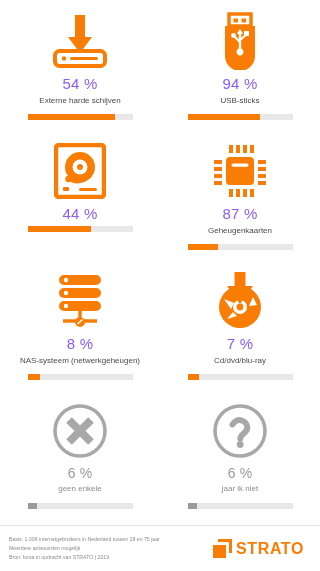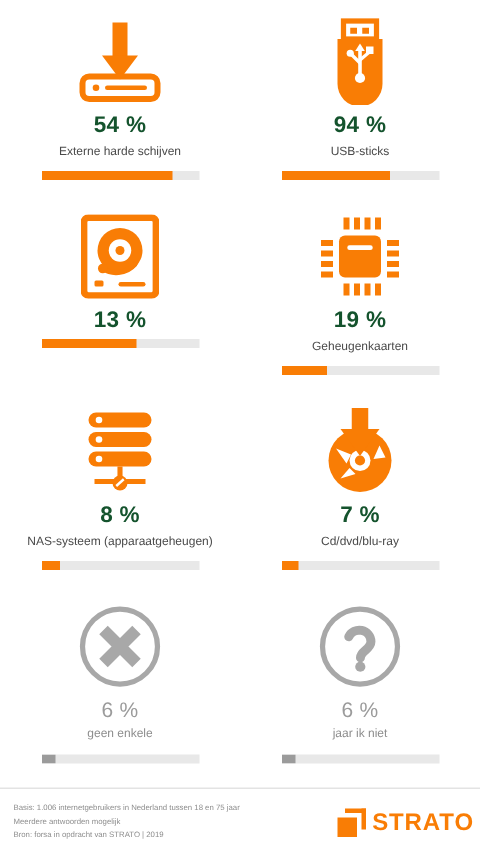--- a/index.html
+++ b/index.html
@@ -38,22 +38,22 @@
   }
   .icon-wrap {
     height: 62px;
     display: flex;
     align-items: center;
     justify-content: center;
     margin-bottom: 4px;
   }
   .pct {
     font-size: 15px;
-    font-weight: bold;
-    color: #14532d;
+    font-weight: normal;
+    color: #8b5cf6;
     letter-spacing: 0.2px;
     line-height: 1.1;
     margin-bottom: 3px;
   }
   .pct.muted {
     color: #9b9b9b;
     font-weight: normal;
     font-size: 14px;
   }
   .label {
@@ -84,21 +84,21 @@
   }
   .bar-fill.muted {
     background: #9b9b9b;
   }
   .footer {
     height: 46px;
     border-top: 1px solid #e3e3e3;
     display: flex;
     align-items: center;
     justify-content: space-between;
-    padding: 0 4px 0 9px;
+    padding: 0 16px 0 9px;
     box-sizing: border-box;
   }
   .footnotes {
     font-size: 5.2px;
     line-height: 1.75;
     color: #8d8d8d;
   }
   .logo {
     display: flex;
     align-items: center;
@@ -187,21 +187,21 @@
           <rect x="2" y="2" width="48" height="52" rx="3" fill="none" stroke="#f97d05" stroke-width="4.5"></rect>
           <circle cx="26" cy="24" r="15" fill="#f97d05"></circle>
           <circle cx="26" cy="24" r="7.5" fill="#ffffff"></circle>
           <circle cx="26" cy="24" r="3" fill="#f97d05"></circle>
           <path d="M15 36 C20 40 30 40 36 33" stroke="#f97d05" stroke-width="3.4" fill="none" stroke-linecap="round"></path>
           <circle cx="14.5" cy="36" r="3.2" fill="#f97d05"></circle>
           <rect x="9" y="44" width="6" height="4" rx="1" fill="#f97d05"></rect>
           <rect x="25" y="45" width="18" height="3" rx="1.5" fill="#f97d05"></rect>
         </svg>
       </div>
-      <div class="pct">13 %</div>
+      <div class="pct">44 %</div>
       <div class="bar">
         <div class="bar-fill" style="width: 60%;"></div>
       </div>
     </div>
 
     <div class="cell">
       <div class="icon-wrap">
         <svg width="56" height="56" viewBox="0 0 56 56">
           <rect x="14" y="14" width="28" height="28" rx="4" fill="#f97d05"></rect>
           <rect x="19.5" y="20.5" width="17" height="3.2" rx="1.6" fill="#ffffff"></rect>
@@ -218,21 +218,21 @@
             <rect x="2" y="24" width="8" height="4"></rect>
             <rect x="2" y="31" width="8" height="4"></rect>
             <rect x="2" y="38" width="8" height="4"></rect>
             <rect x="46" y="17" width="8" height="4"></rect>
             <rect x="46" y="24" width="8" height="4"></rect>
             <rect x="46" y="31" width="8" height="4"></rect>
             <rect x="46" y="38" width="8" height="4"></rect>
           </g>
         </svg>
       </div>
-      <div class="pct">19 %</div>
+      <div class="pct">87 %</div>
       <div class="label">Geheugenkaarten</div>
       <div class="bar">
         <div class="bar-fill" style="width: 29.2308%;"></div>
       </div>
     </div>
 
     <div class="cell">
       <div class="icon-wrap">
         <svg width="50" height="56" viewBox="0 0 50 56">
           <g fill="#f97d05">
@@ -245,21 +245,21 @@
             <circle cx="11" cy="20" r="2.2"></circle>
             <circle cx="11" cy="33" r="2.2"></circle>
           </g>
           <path d="M25 38 L25 48" stroke="#f97d05" stroke-width="3.4" fill="none"></path>
           <path d="M8 48 L42 48" stroke="#f97d05" stroke-width="3.4" fill="none"></path>
           <circle cx="25" cy="49" r="5" fill="#f97d05"></circle>
           <path d="M22.5 51 L27.5 46.5" stroke="#ffffff" stroke-width="1.6" fill="none"></path>
         </svg>
       </div>
       <div class="pct">8 %</div>
-      <div class="label">NAS-systeem (apparaatgeheugen)</div>
+      <div class="label">NAS-systeem (netwerkgeheugen)</div>
       <div class="bar">
         <div class="bar-fill" style="width: 12.3077%;"></div>
       </div>
     </div>
 
     <div class="cell">
       <div class="icon-wrap">
         <svg width="54" height="58" viewBox="0 0 54 58">
           <circle cx="27" cy="35" r="21" fill="#f97d05"></circle>
           <circle cx="27" cy="35" r="7" fill="#ffffff"></circle>

